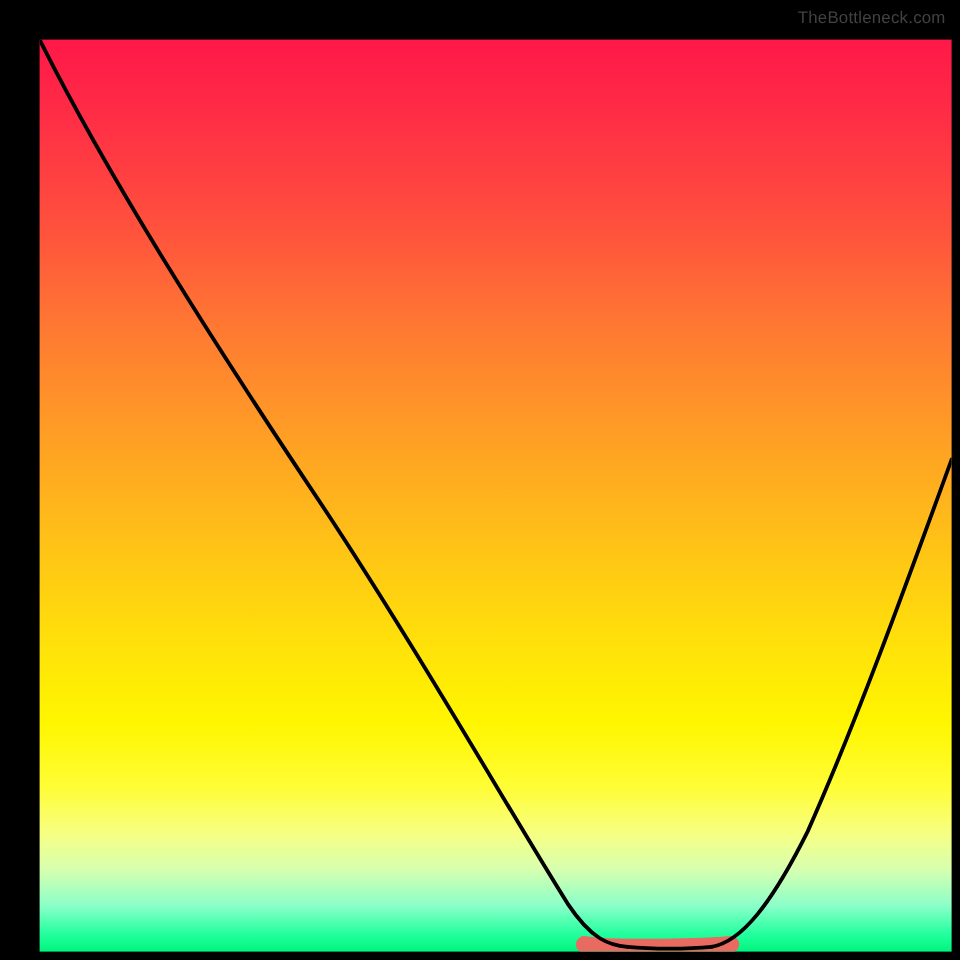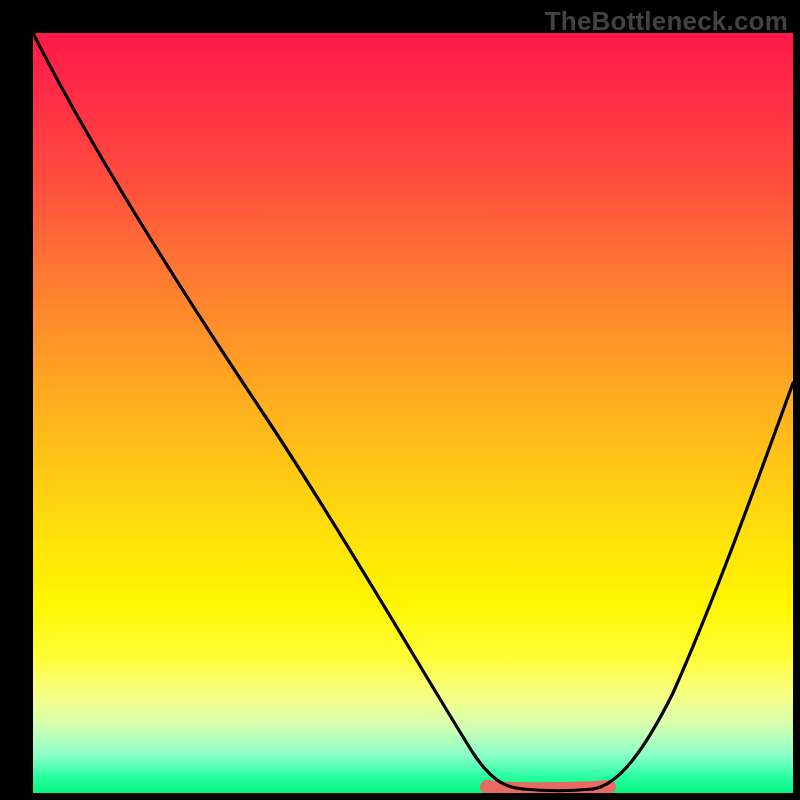--- a/index.html
+++ b/index.html
@@ -15,22 +15,22 @@
     position: relative;
     width: 800px;
     height: 800px;
     background: #000;
   }
   .watermark {
     position: absolute;
     top: 6px;
     right: 12px;
     color: #424242;
-    font-size: 26px;
-    font-weight: 700;
+    font-size: 14px;
+    font-weight: 400;
     letter-spacing: 0.2px;
     z-index: 10;
   }
   .plot {
     position: absolute;
     left: 33px;
     top: 33px;
     width: 760px;
     height: 760px;
   }

